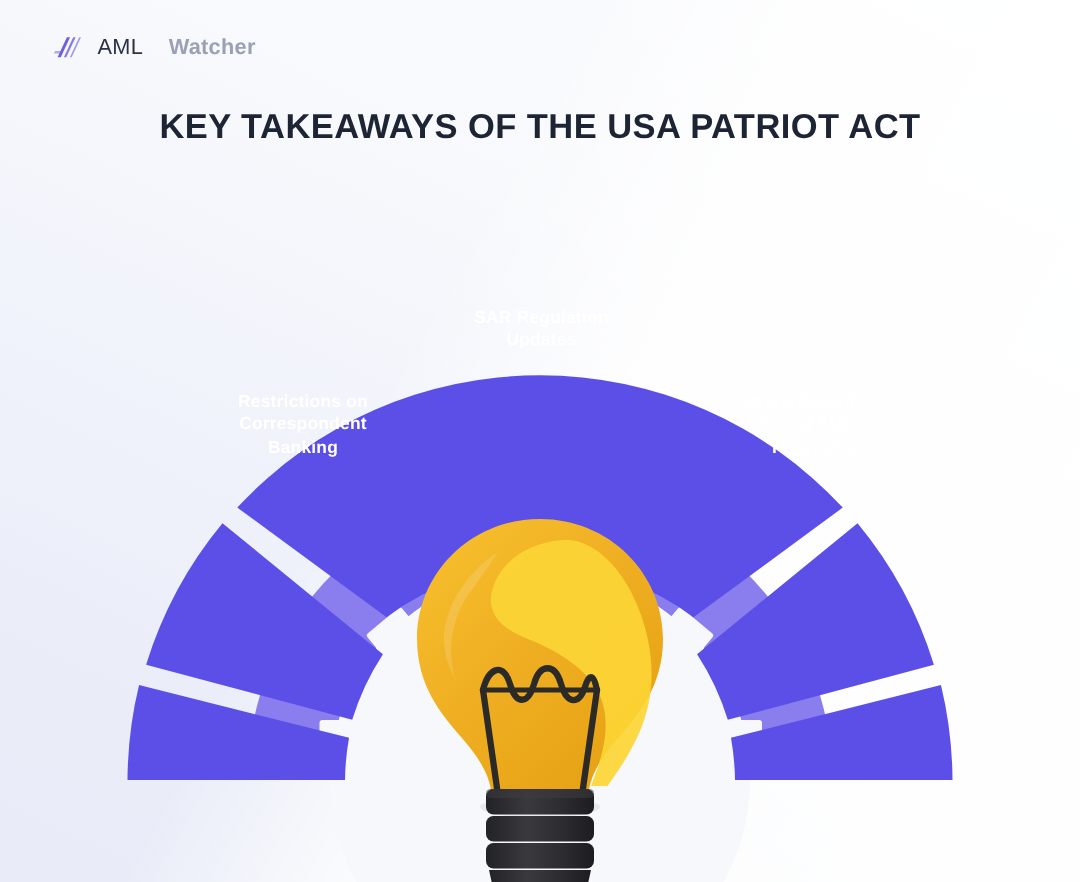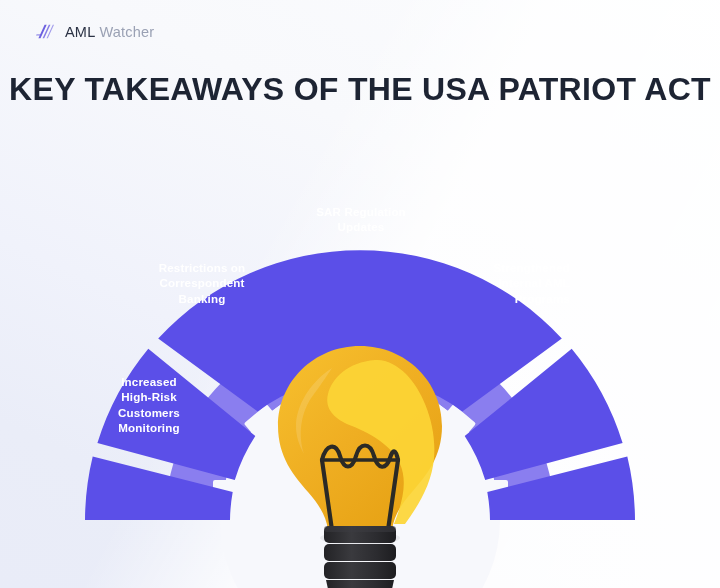--- a/index.html
+++ b/index.html
@@ -46,32 +46,32 @@
     font-size: 14.5px;
     letter-spacing: 0.2px;
     white-space: nowrap;
     line-height: 1;
   }
   .logo-aml {
     font-weight: 400;
     color: #2b3244;
   }
   .logo-watcher {
-    font-weight: 400;
+    font-weight: 700;
     color: #9aa1b4;
-    margin-left: 4px;
+    margin-left: 17px;
   }
 
   .page-title {
     position: absolute;
     left: 0;
     right: 0;
     top: 71px;
     text-align: center;
-    font-size: 32px;
+    font-size: 23px;
     font-weight: 700;
     letter-spacing: 0.3px;
     color: #1d2433;
     white-space: nowrap;
   }
 
   
   .wheel {
     position: absolute;
     left: 50%;
@@ -298,24 +298,20 @@
           <rect x="254" y="358" width="72" height="17" rx="5" fill="url(#baseGrad)"></rect>
           <rect x="254" y="376" width="72" height="17" rx="5" fill="url(#baseGrad)"></rect>
           <rect x="254" y="394" width="72" height="17" rx="5" fill="url(#baseGrad)"></rect>
           <path d="M 256 412 L 324 412 L 320 430 C 318 437 312 441 304 441 L 276 441
                    C 268 441 262 437 260 430 Z" fill="url(#baseGrad)"></path>
           <rect x="254" y="358" width="72" height="6" rx="3" fill="#3d3d42" opacity="0.55"></rect>
         </g>
       </g>
     </svg>
 
-    <div class="seg-label l-left2">Increased
-High-Risk
-Customers
-Monitoring</div>
     <div class="seg-label l-left1">Restrictions on
 Correspondent
 Banking</div>
     <div class="seg-label l-top">SAR Regulation
 Updates</div>
     <div class="seg-label l-right1">Strengthened
 Internal AML
 Programs</div>
   </div>
 

